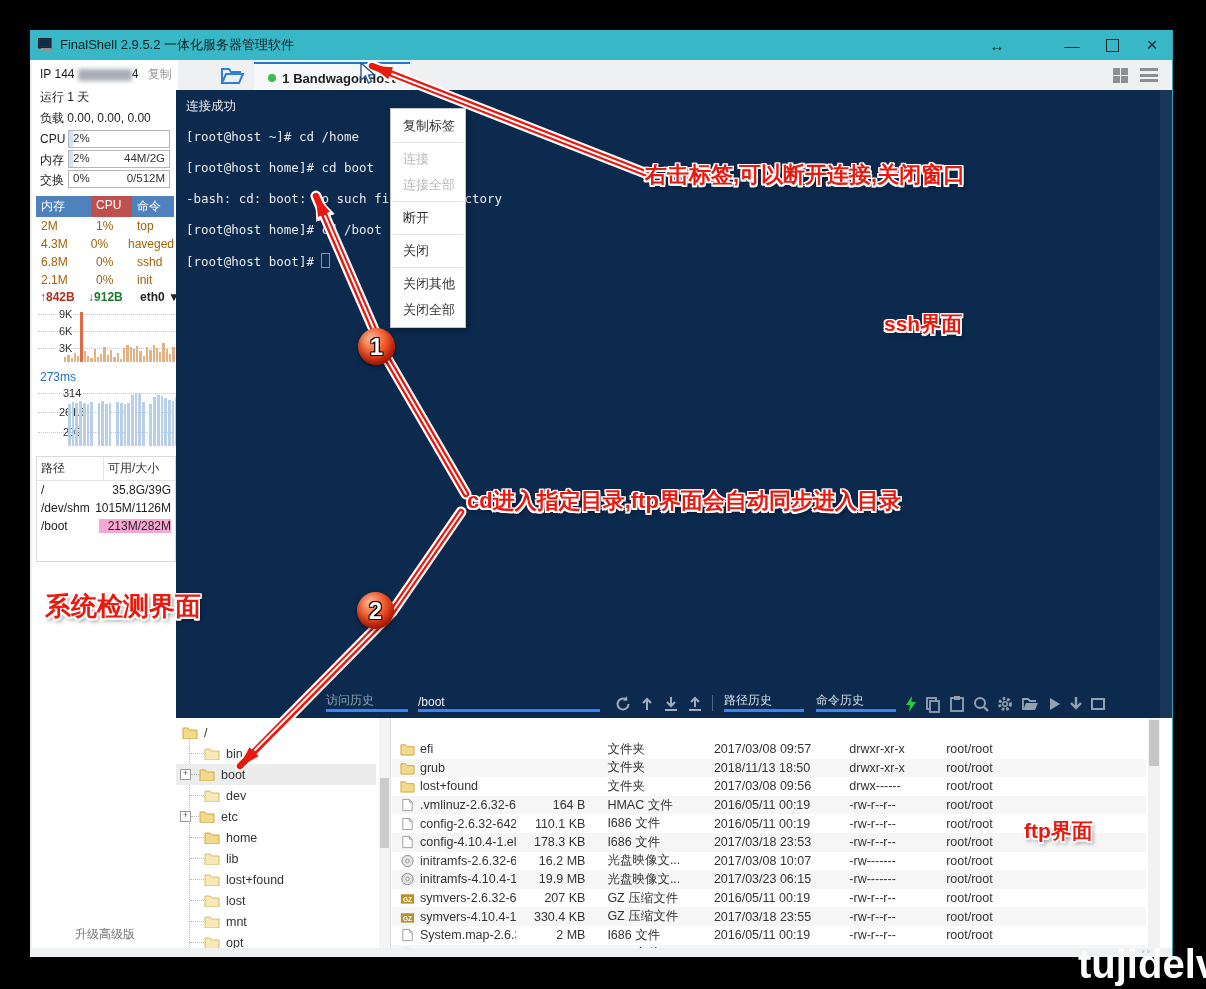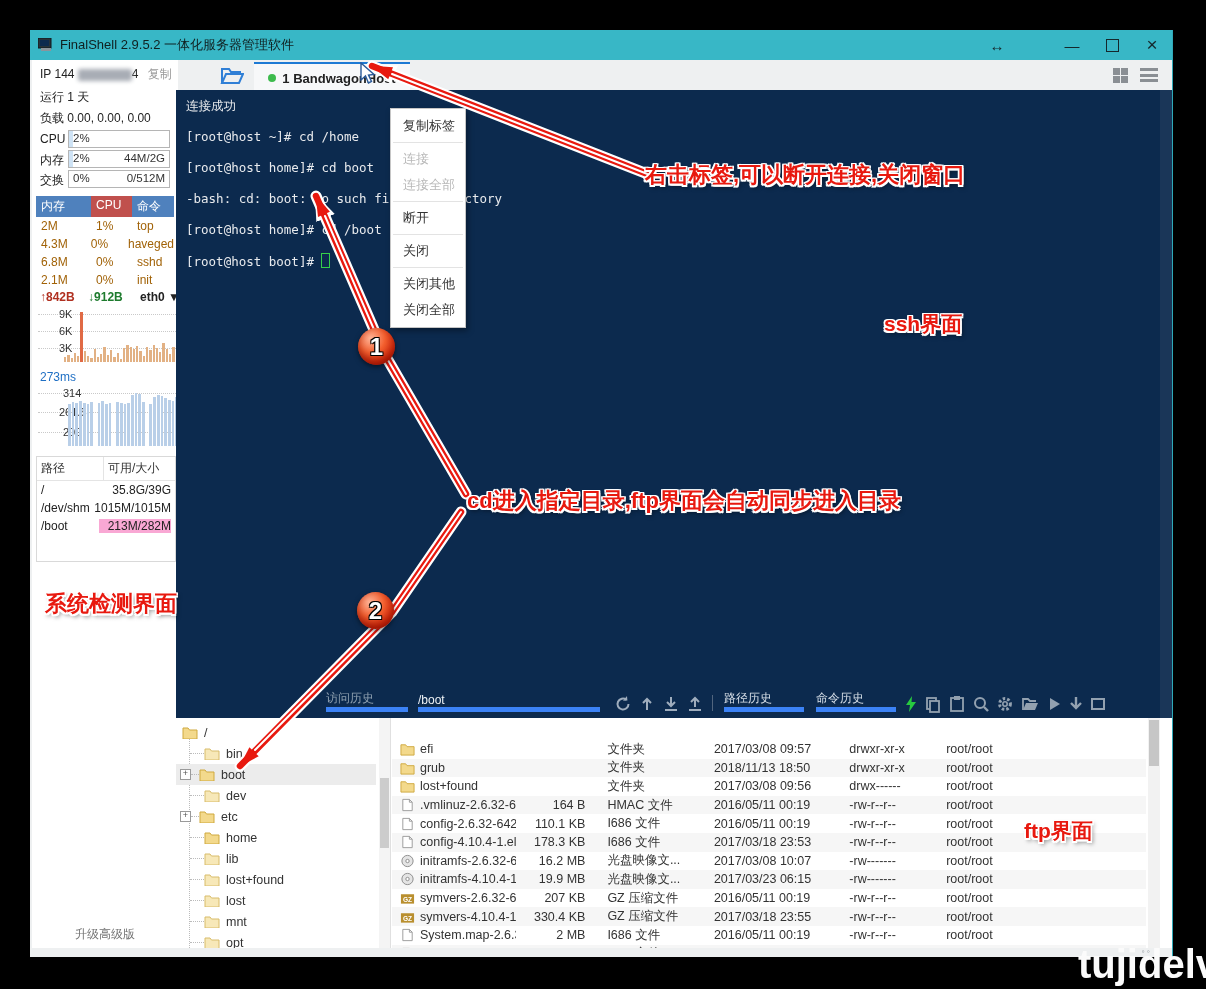--- a/index.html
+++ b/index.html
@@ -56,21 +56,21 @@
   #hamicon div{height:3px;background:#8a8f94;}
 
   
   #terminal{position:absolute;left:146px;top:60px;width:996px;height:628px;background:#0c2a4e;}
   #termtext{position:absolute;left:10px;top:8px;font-family:"DejaVu Sans Mono",monospace;font-size:12.5px;line-height:15.5px;color:#e8eaed;white-space:pre;}
   .cursor{display:inline-block;width:7px;height:13px;border:1px solid #35d04a;vertical-align:-2px;}
   #termscroll{position:absolute;right:0;top:0;width:12px;height:100%;background:rgba(255,255,255,0.06);}
 
   
   #termbar{position:absolute;left:0;bottom:2px;width:100%;height:26px;font-size:12px;color:#cdd6e0;}
-  .ubox{position:absolute;bottom:4px;border-bottom:5px solid #3b82f6;}
+  .ubox{position:absolute;bottom:4px;border-bottom:3px solid #3b82f6;}
   .tbicon{position:absolute;bottom:3px;width:18px;height:18px;}
   .tbicon svg{width:100%;height:100%;}
   .tbsep{position:absolute;bottom:5px;width:1px;height:16px;background:#51657e;}
 
   
   #ctxmenu{position:absolute;left:360px;top:78px;width:74px;background:#fff;border:1px solid #c6c6c6;
            box-shadow:2px 3px 6px rgba(0,0,0,.35);padding:4px 0;z-index:30;font-size:13px;color:#333;}
   #ctxmenu .mi{padding:4px 0 4px 12px;white-space:nowrap;}
   #ctxmenu .mi.dis{color:#b9b9b9;}
   #ctxmenu .msep{height:1px;background:#e3e3e3;margin:3px 2px;}
@@ -289,21 +289,21 @@
         <div class="dhd">
           <div class="dpath" style="border-right:1px solid #e4e4e4;">路径</div>
           <div class="dval" style="text-align:left;">可用/大小</div>
         </div>
         <div class="drw">
             <div class="dpath">/</div>
             <div class="dval">35.8G/39G</div>
           </div>
         <div class="drw">
             <div class="dpath">/dev/shm</div>
-            <div class="dval">1015M/1015M</div>
+            <div class="dval">1015M/1126M</div>
           </div>
         <div class="drw">
             <div class="dpath">/boot</div>
             <div class="dval hl-cell">213M/282M</div>
           </div>
         <div style="height:26px;"></div>
       </div>
 
       <div class="abs" style="left:0;right:0;top:866px;text-align:center;color:#737373;">升级高级版</div>
     </div>
@@ -706,20 +706,20 @@
     </g>
   </svg>
 
   <svg id="cursoricon" width="18" height="24" viewBox="0 0 18 24">
     <path d="M2,1 L2,18 L6.5,14 L9.5,21 L12.5,19.5 L9.5,13 L15,12.5 Z" fill="#fff" stroke="#2a5a9a" stroke-width="1.4"></path>
   </svg>
 
   <div class="ann" style="left:645px;top:160px;font-size:22px;">右击标签,可以断开连接,关闭窗口</div>
   <div class="ann" style="left:884px;top:310px;font-size:21px;">ssh界面</div>
   <div class="ann" style="left:467px;top:486px;font-size:22px;">cd进入指定目录,ftp界面会自动同步进入目录</div>
-  <div class="ann" style="left:45px;top:589px;font-size:22px;">系统检测界面</div>
+  <div class="ann" style="left:45px;top:589px;font-size:26px;">系统检测界面</div>
   <div class="ann" style="left:1024px;top:817px;font-size:21px;">ftp界面</div>
 
   <div class="ball" style="left:358px;top:328px;">1</div>
   <div class="ball" style="left:357px;top:592px;">2</div>
 
   <div id="watermark">tujidelv</div>
 </div>
 
 </body></html>

